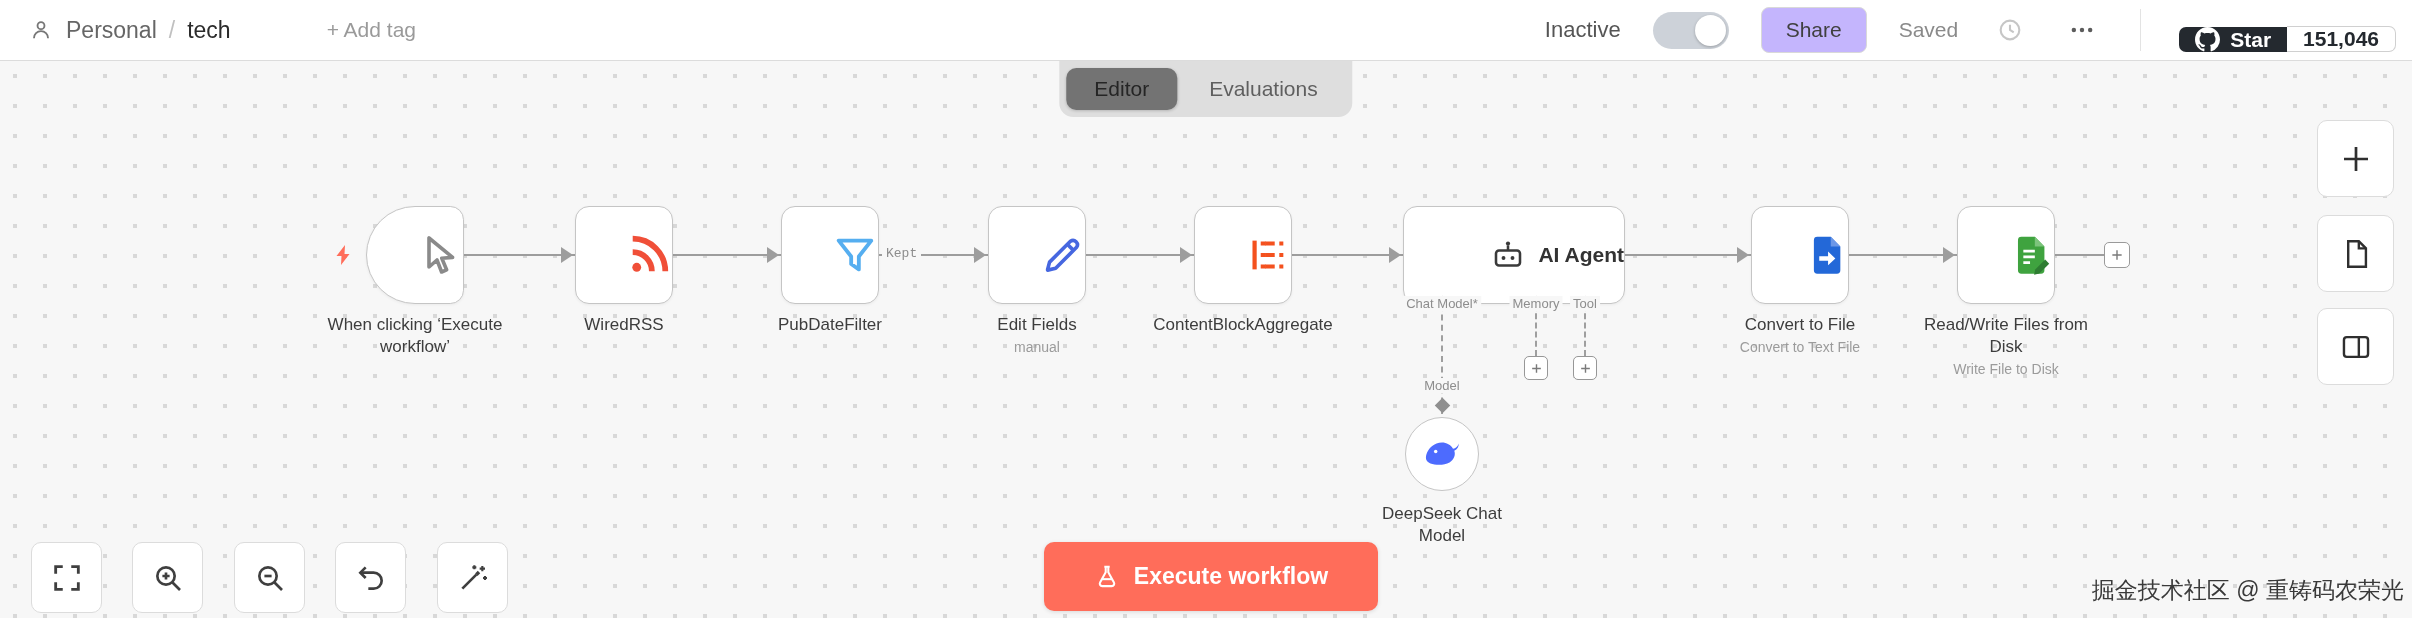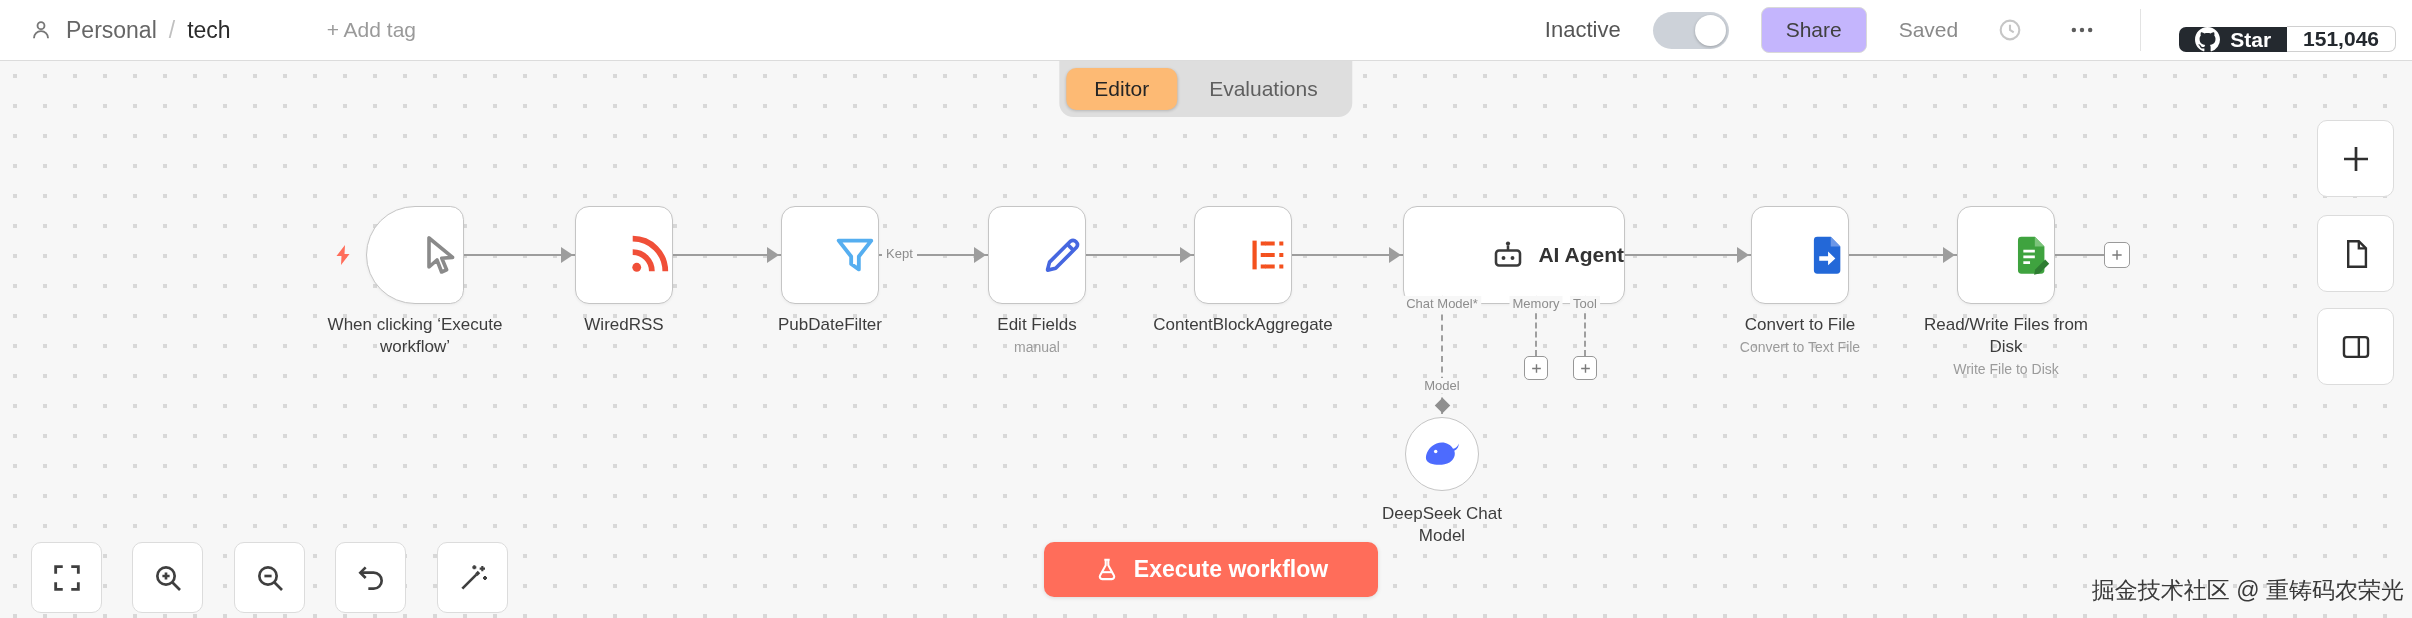--- a/index.html
+++ b/index.html
@@ -32,21 +32,21 @@
   .hdiv { width:1px; height:42px; background:#e3e3e3; margin:0 6px; }
   .gh { display:flex; align-items:flex-end; height:44px; cursor:pointer; }
   .gh .star { display:flex; align-items:center; gap:10px; background:#24292f; color:#fff; font-size:21px; font-weight:600; padding:0 16px; border-radius:7px 0 0 7px; }
   .gh .count { display:flex; align-items:center; background:#fff; border:1px solid #d0d0d0; border-left:none; color:#24292f; font-size:21px; font-weight:600; padding:0 16px; border-radius:0 7px 7px 0; }
   
   .tabs {
     position:absolute; top:61px; left:50%; transform:translateX(-50%);
     background:#dedede; border-radius:0 0 14px 14px; padding:7px; display:flex; gap:4px; z-index:9;
   }
   .tab { padding:9px 28px; font-size:21px; color:#5f5f5f; border-radius:10px; cursor:pointer; white-space:nowrap; }
-  .tab.active { background:#fdba74; color:#252525; box-shadow:0 1px 3px rgba(0,0,0,.18); }
+  .tab.active { background:#737373; color:#252525; box-shadow:0 1px 3px rgba(0,0,0,.18); }
   
   .canvas {
     position:absolute; top:61px; left:0; width:2412px; height:557px;
     background-color:#f7f7f7;
     background-image:radial-gradient(circle, #d8d8d8 2.2px, transparent 2.4px);
     background-size:30px 30px; z-index:0;
   }
   .node {
     position:absolute; top:206px; width:98px; height:98px; background:#fff;
     border:1.6px solid #c5c5c5; border-radius:14px;
@@ -58,35 +58,35 @@
   .node.wide .aiagent-name { font-size:21px; font-weight:600; color:#333; }
   .circlenode {
     position:absolute; left:1405px; top:417px; width:74px; height:74px;
     background:#fff; border:1.6px solid #c5c5c5; border-radius:50%;
     display:flex; align-items:center; justify-content:center; z-index:2; cursor:pointer;
   }
   .nlabel { position:absolute; top:314px; text-align:center; font-size:17px; color:#3d3d3d; line-height:1.28; z-index:2; }
   .nlabel .sub { display:block; font-size:14px; color:#9b9b9b; margin-top:3px; }
   .conn { position:absolute; top:254px; height:2px; background:#9d9d9d; z-index:1; }
   .arr { position:absolute; top:247px; width:0; height:0; border-left:12px solid #9d9d9d; border-top:8px solid transparent; border-bottom:8px solid transparent; z-index:1; }
-  .connlbl { position:absolute; font-size:13px; color:#8d8d8d; background:#f7f7f7; padding:0 4px; z-index:2; white-space:nowrap; }
+  .connlbl { position:absolute; font-size:13px; color:#8d8d8d; background:#f7f7f7; padding:0 4px; z-index:2; white-space:nowrap;font-family:Liberation Mono, monospace; }
   .dia { position:absolute; width:11px; height:11px; background:#8f8f8f; transform:rotate(45deg); z-index:2; }
   .dash-v { position:absolute; width:0; border-left:2px dashed #9f9f9f; z-index:1; }
   .plabel { position:absolute; top:296px; font-size:13px; color:#8d8d8d; background:#f7f7f7; padding:0 3px; transform:translateX(-50%); white-space:nowrap; z-index:3; }
   .portlbl-model { position:absolute; left:1442px; top:378px; transform:translateX(-50%); font-size:13px; color:#8d8d8d; background:#f7f7f7; padding:0 3px; z-index:3; }
   .pbox { position:absolute; width:24px; height:24px; background:#fff; border:1.6px solid #979797; border-radius:5px; display:flex; align-items:center; justify-content:center; z-index:2; cursor:pointer; }
   .endplus { position:absolute; left:2104px; top:242px; width:26px; height:26px; background:#fff; border:1.6px solid #9a9a9a; border-radius:5px; display:flex; align-items:center; justify-content:center; z-index:2; cursor:pointer; }
   .bolt { position:absolute; left:332px; top:243px; z-index:3; }
   
   .sqbtn {
     position:absolute; width:71px; height:71px; background:#fff; border:1px solid #dcdcdc;
     border-radius:10px; display:flex; align-items:center; justify-content:center; cursor:pointer; z-index:4;
   }
   .exec-btn {
-    position:absolute; left:1044px; top:542px; width:334px; height:55px;
+    position:absolute; left:1044px; top:542px; width:334px; height:69px;
     background:#ff6d5a; border:none; border-radius:10px; color:#fff;
     font-family:"Liberation Sans", sans-serif; font-size:23px; font-weight:700;
     display:flex; align-items:center; justify-content:center; gap:14px; cursor:pointer; z-index:4;
     box-shadow:0 1px 4px rgba(0,0,0,.12);
   }
   .watermark { position:absolute; right:8px; bottom:12px; font-size:23px; color:#3a3a3a; z-index:5; }
 </style>
 </head>
 <body>
 

